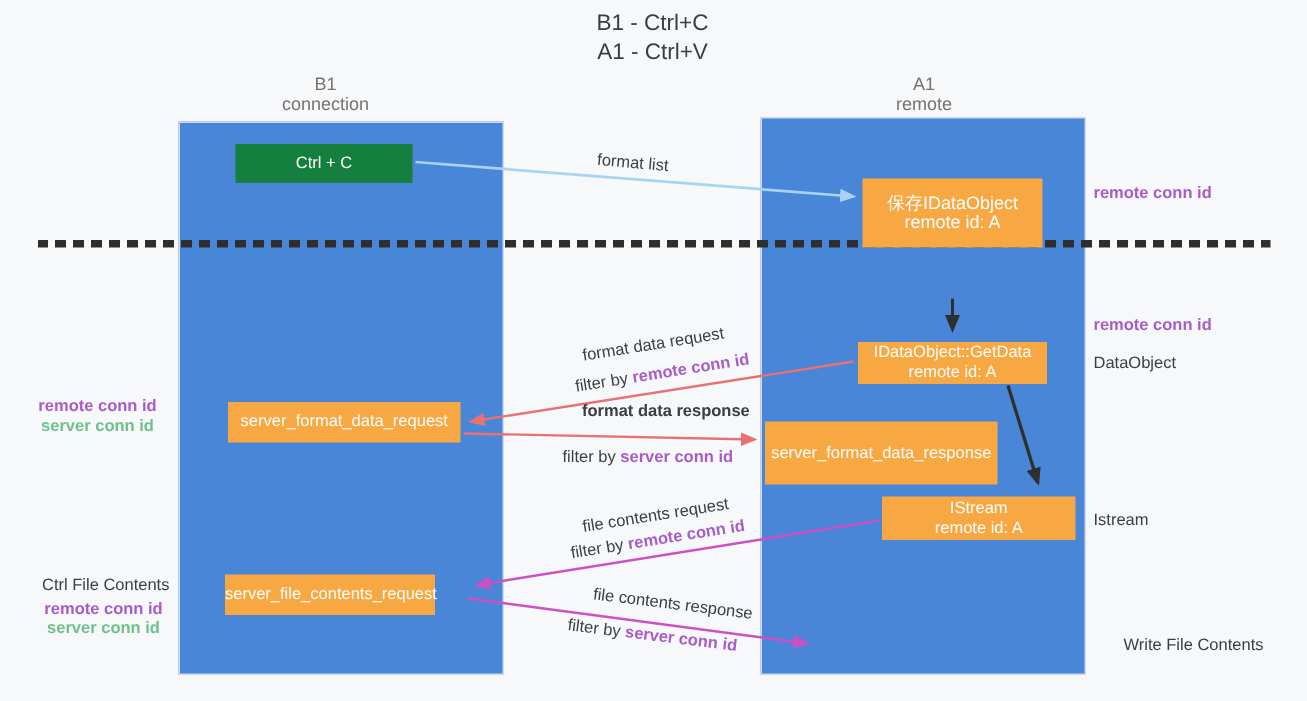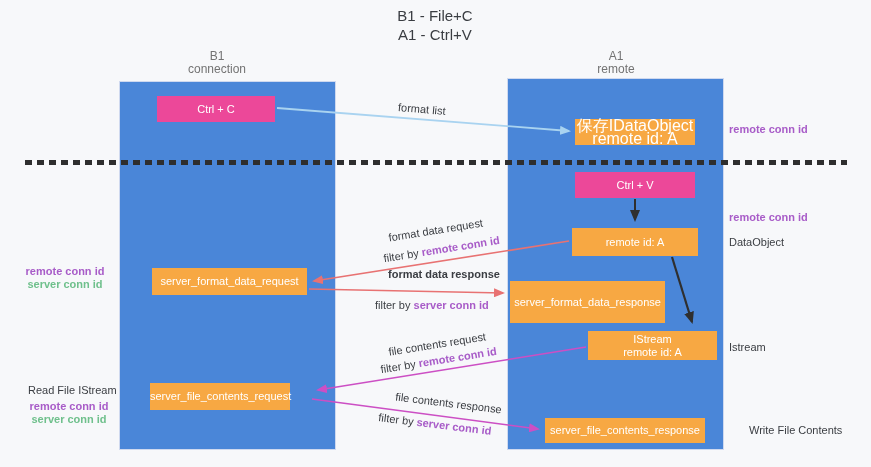--- a/index.html
+++ b/index.html
@@ -19,41 +19,41 @@
     font-size:12px;line-height:13px;color:#737373;
   }
   .column{
     background:#4a86d8;border:1px solid #cfd9ef;box-sizing:border-box;
   }
   .node{
     box-sizing:border-box;color:#ffffff;text-align:center;
     display:flex;flex-direction:column;justify-content:center;
     font-size:11px;line-height:13px;
   }
-  .node.green{background:#ec4899;}
+  .node.green{background:#15803d;}
   .node.orange{background:#f7a843;}
   .lbl{font-size:11px;line-height:13px;white-space:nowrap;}
   .lbl.dark{color:#3a3d42;}
   .purple{color:#a85cc8;font-weight:bold;}
   .greenlbl{color:#6fc08c;font-weight:bold;}
   .center{text-align:center;}
   .rot{transform-origin:center center;}
   .dashed-line{
     left:25px;top:160px;width:822px;height:5px;
     background:repeating-linear-gradient(90deg,#2e2e2e 0 7px,rgba(0,0,0,0) 7px 12px);
   }
   svg.overlay{left:0;top:0;pointer-events:none;}
 </style>
 </head>
 <body>
 
 <div id="canvas">
 
   <div class="abs title">
-    <div>B1 - File+C</div>
+    <div>B1 - Ctrl+C</div>
     <div>A1 - Ctrl+V</div>
   </div>
 
   <div class="abs col-header" style="left:157px;">
     <div>B1</div>
     <div>connection</div>
   </div>
   <div class="abs col-header" style="left:556px;">
     <div>A1</div>
     <div>remote</div>
@@ -85,65 +85,60 @@
     <line x1="309" y1="289" x2="503" y2="293" stroke="#e87272" stroke-width="1.6" marker-end="url(#m-red)"></line>
     <line x1="672" y1="257" x2="692" y2="322" stroke="#2f2f2f" stroke-width="2.2" marker-end="url(#m-black)"></line>
     <line x1="586" y1="347" x2="318" y2="390" stroke="#cc4fc4" stroke-width="1.6" marker-end="url(#m-magenta)"></line>
     <line x1="312" y1="399" x2="538" y2="429" stroke="#cc4fc4" stroke-width="1.6" marker-end="url(#m-magenta)"></line>
   </svg>
 
   <div class="abs node green" style="left:157px;top:96px;width:118px;height:26px;">
     <div>Ctrl + C</div>
   </div>
 
-  <div class="abs node orange" style="left:575px;top:119px;width:120px;height:26px;font-size:16px;">
+  <div class="abs node orange" style="left:575px;top:119px;width:120px;height:46px;font-size:12px;">
     <div>保存IDataObject</div>
     <div>remote id: A</div>
   </div>
 
-  <div class="abs node green" style="left:575px;top:172px;width:120px;height:26px;">
-    <div>Ctrl + V</div>
-  </div>
 
   <div class="abs node orange" style="left:572px;top:228px;width:126px;height:28px;">
+    <div>IDataObject::GetData</div>
     <div>remote id: A</div>
   </div>
 
   <div class="abs node orange" style="left:152px;top:268px;width:155px;height:27px;">
     <div>server_format_data_request</div>
   </div>
 
   <div class="abs node orange" style="left:510px;top:281px;width:155px;height:42px;">
     <div>server_format_data_response</div>
   </div>
 
   <div class="abs node orange" style="left:588px;top:331px;width:129px;height:29px;">
     <div>IStream</div>
     <div>remote id: A</div>
   </div>
 
   <div class="abs node orange" style="left:150px;top:383px;width:140px;height:27px;">
     <div>server_file_contents_request</div>
   </div>
 
-  <div class="abs node orange" style="left:545px;top:418px;width:160px;height:25px;">
-    <div>server_file_contents_response</div>
-  </div>
 
   <div class="abs lbl purple" style="left:729px;top:123px;">remote conn id</div>
   <div class="abs lbl purple" style="left:729px;top:211px;">remote conn id</div>
   <div class="abs lbl dark" style="left:729px;top:236px;">DataObject</div>
   <div class="abs lbl dark" style="left:729px;top:341px;">Istream</div>
   <div class="abs lbl dark" style="left:733px;top:424px;margin-left:16px;">Write File Contents</div>
 
   <div class="abs center" style="left:10px;top:265px;width:110px;">
     <div class="lbl purple">remote conn id</div>
     <div class="lbl greenlbl">server conn id</div>
   </div>
-  <div class="abs lbl dark" style="left:28px;top:384px;">Read File IStream</div>
+  <div class="abs lbl dark" style="left:28px;top:384px;">Ctrl File Contents</div>
   <div class="abs center" style="left:14px;top:400px;width:110px;">
     <div class="lbl purple">remote conn id</div>
     <div class="lbl greenlbl">server conn id</div>
   </div>
 
   <div class="abs lbl dark rot" style="left:398px;top:103px;transform:rotate(5deg);">format list</div>
 
   <div class="abs lbl dark rot" style="left:388px;top:224px;transform:rotate(-9deg);">format data request</div>
   <div class="abs lbl rot" style="left:383px;top:243px;transform:rotate(-9deg);">
     <span class="dark">filter by </span><span class="purple">remote conn id</span>

